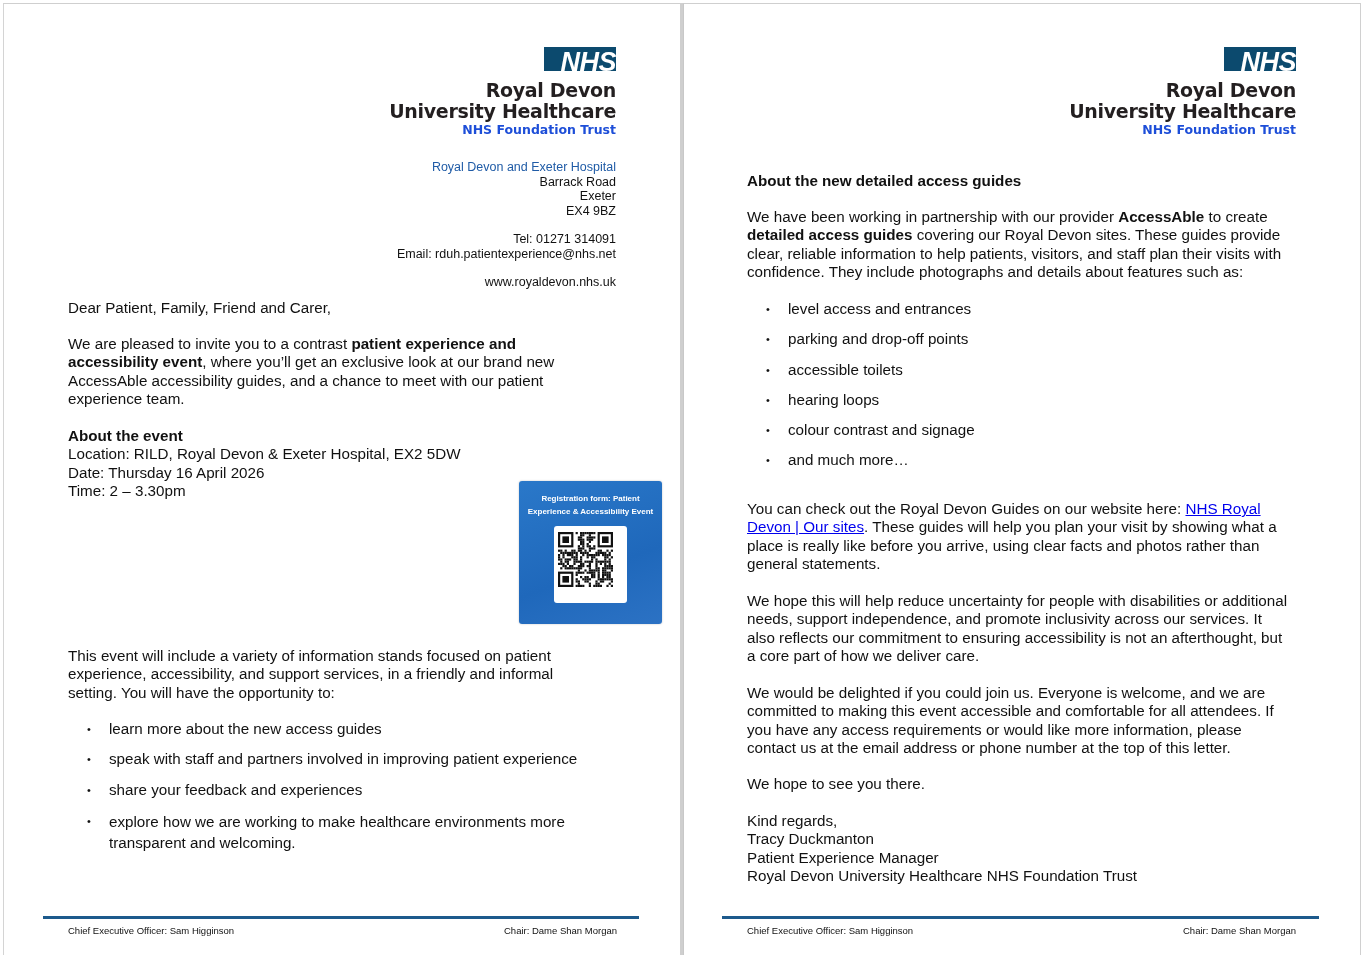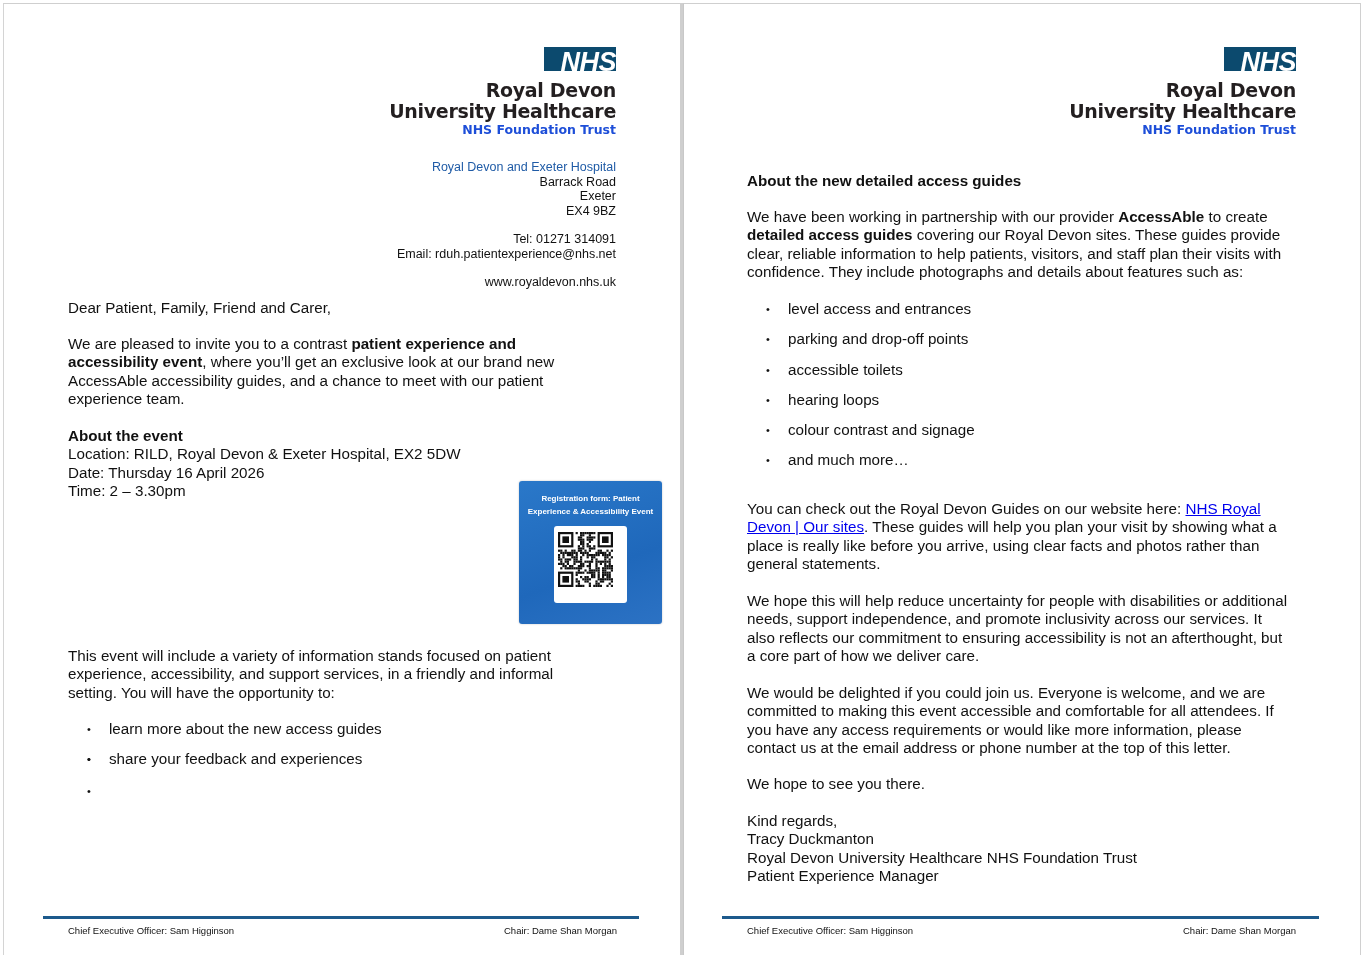--- a/index.html
+++ b/index.html
@@ -351,23 +351,23 @@
           <rect x="6.2" y="47.800000000000004" width="11" height="11" fill="#fff"></rect>
           <rect x="8.4" y="50" width="6.6000000000000005" height="6.6000000000000005" fill="#111"></rect>
         </svg>
     </div>
   </div>
 
   <div class="abs text" style="left:64px; top:643px; width:530px;">This event will include a variety of information stands focused on patient experience, accessibility, and support services, in a friendly and informal setting. You will have the opportunity to:</div>
 
   <ul class="bullets abs text" style="left:64px; top:716px; width:560px;">
     <li style="margin-bottom:12px;"><span class="dot">•</span><span>learn more about the new access guides</span></li>
-    <li style="margin-bottom:12px;"><span class="dot">•</span></li>
+    <li style="margin-bottom:12px;"><span class="dot">•</span><span>speak with staff and partners involved in improving patient experience</span></li>
     <li style="margin-bottom:12px;"><span class="dot">•</span><span>share your feedback and experiences</span></li>
-    <li style="width:520px; line-height:21px;"><span class="dot">•</span></li>
+    <li style="width:520px; line-height:21px;"><span class="dot">•</span><span>explore how we are working to make healthcare environments more transparent and welcoming.</span></li>
   </ul>
 
   <div class="footer-line" style="left:39px; width:596px;"></div>
   <div class="footer-text" style="left:64px;">Chief Executive Officer: Sam Higginson</div>
   <div class="footer-text" style="right:63px;">Chair: Dame Shan Morgan</div>
 </div>
 
 <div class="divider-bar"></div>
 
 <div class="page" id="page2">
@@ -397,22 +397,22 @@
     <span>You can check out the Royal Devon Guides on our website here: </span><a class="link" href="#">NHS Royal Devon | Our sites</a><span>.  These guides will help you plan your visit by showing what a place is really like before you arrive, using clear facts and photos rather than general statements.</span>
   </div>
 
   <div class="abs text" style="left:63px; top:680px; width:545px;">We would be delighted if you could join us. Everyone is welcome, and we are committed to making this event accessible and comfortable for all attendees. If you have any access requirements or would like more information, please contact us at the email address or phone number at the top of this letter.</div>
   <div class="abs text" style="left:63px; top:588px; width:545px;">We hope this will help reduce uncertainty for people with disabilities or additional needs, support independence, and promote inclusivity across our services. It also reflects our commitment to ensuring accessibility is not an afterthought, but a core part of how we deliver care.</div>
   <div class="abs text" style="left:63px; top:771px;">We hope to see you there.</div>
 
   <div class="abs text" style="left:63px; top:808px;">
     <div>Kind regards,</div>
     <div>Tracy Duckmanton</div>
+    <div>Patient Experience Manager</div>
     <div>Royal Devon University Healthcare NHS Foundation Trust</div>
-    <div>Patient Experience Manager</div>
   </div>
 
   <div class="footer-line" style="left:38px; width:597px;"></div>
   <div class="footer-text" style="left:63px;">Chief Executive Officer: Sam Higginson</div>
   <div class="footer-text" style="right:64px;">Chair: Dame Shan Morgan</div>
 </div>
 
 <div class="right-edge"></div>
 
 </body></html>

